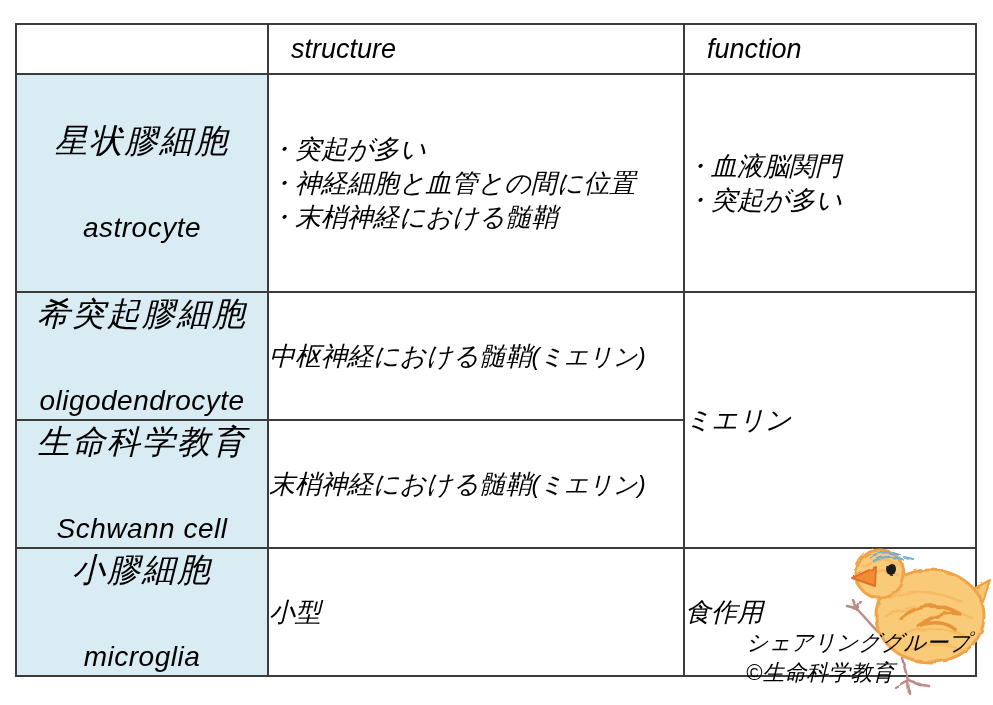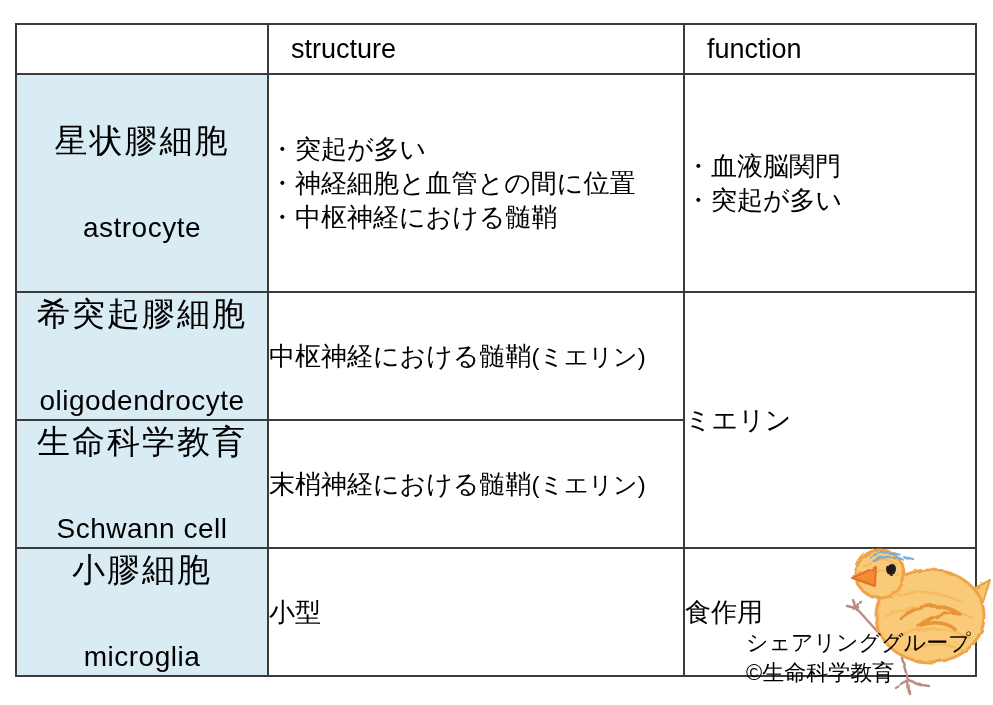--- a/index.html
+++ b/index.html
@@ -1,21 +1,21 @@
 <!DOCTYPE html>
 <html><head>
 <meta charset="utf-8">
 <style>
   html,body{margin:0;padding:0;}
   body{
     width:993px;height:705px;position:relative;background:#ffffff;
     font-family:"Liberation Sans","DejaVu Sans",sans-serif;color:#000;
     overflow:hidden;
   }
-  .stage{position:absolute;inset:0;}
+  .stage{position:absolute;inset:0;font-style:italic;}
 
   table.glia{
     position:absolute;left:15px;top:23px;
     width:960px;height:589px;
     border-collapse:collapse;table-layout:fixed;
   }
   table.glia th,table.glia td{
     border:2px solid #3b3b3b;
     vertical-align:middle;
     font-weight:normal;
@@ -68,21 +68,21 @@
       </tr>
 
       <tr class="r1">
         <th class="rowhead">
           <div class="jp">星状膠細胞</div>
           <div class="en">astrocyte</div>
         </th>
         <td class="body">
           <div class="line">・突起が多い</div>
           <div class="line">・神経細胞と血管との間に位置</div>
-          <div class="line">・中枢神経における髄鞘</div>
+          <div class="line">・末梢神経における髄鞘</div>
         </td>
         <td class="body">
           <div class="line">・血液脳関門</div>
           <div class="line">・突起が多い</div>
         </td>
       </tr>
 
       <tr class="r2">
         <th class="rowhead">
           <div class="jp">希突起膠細胞</div>

